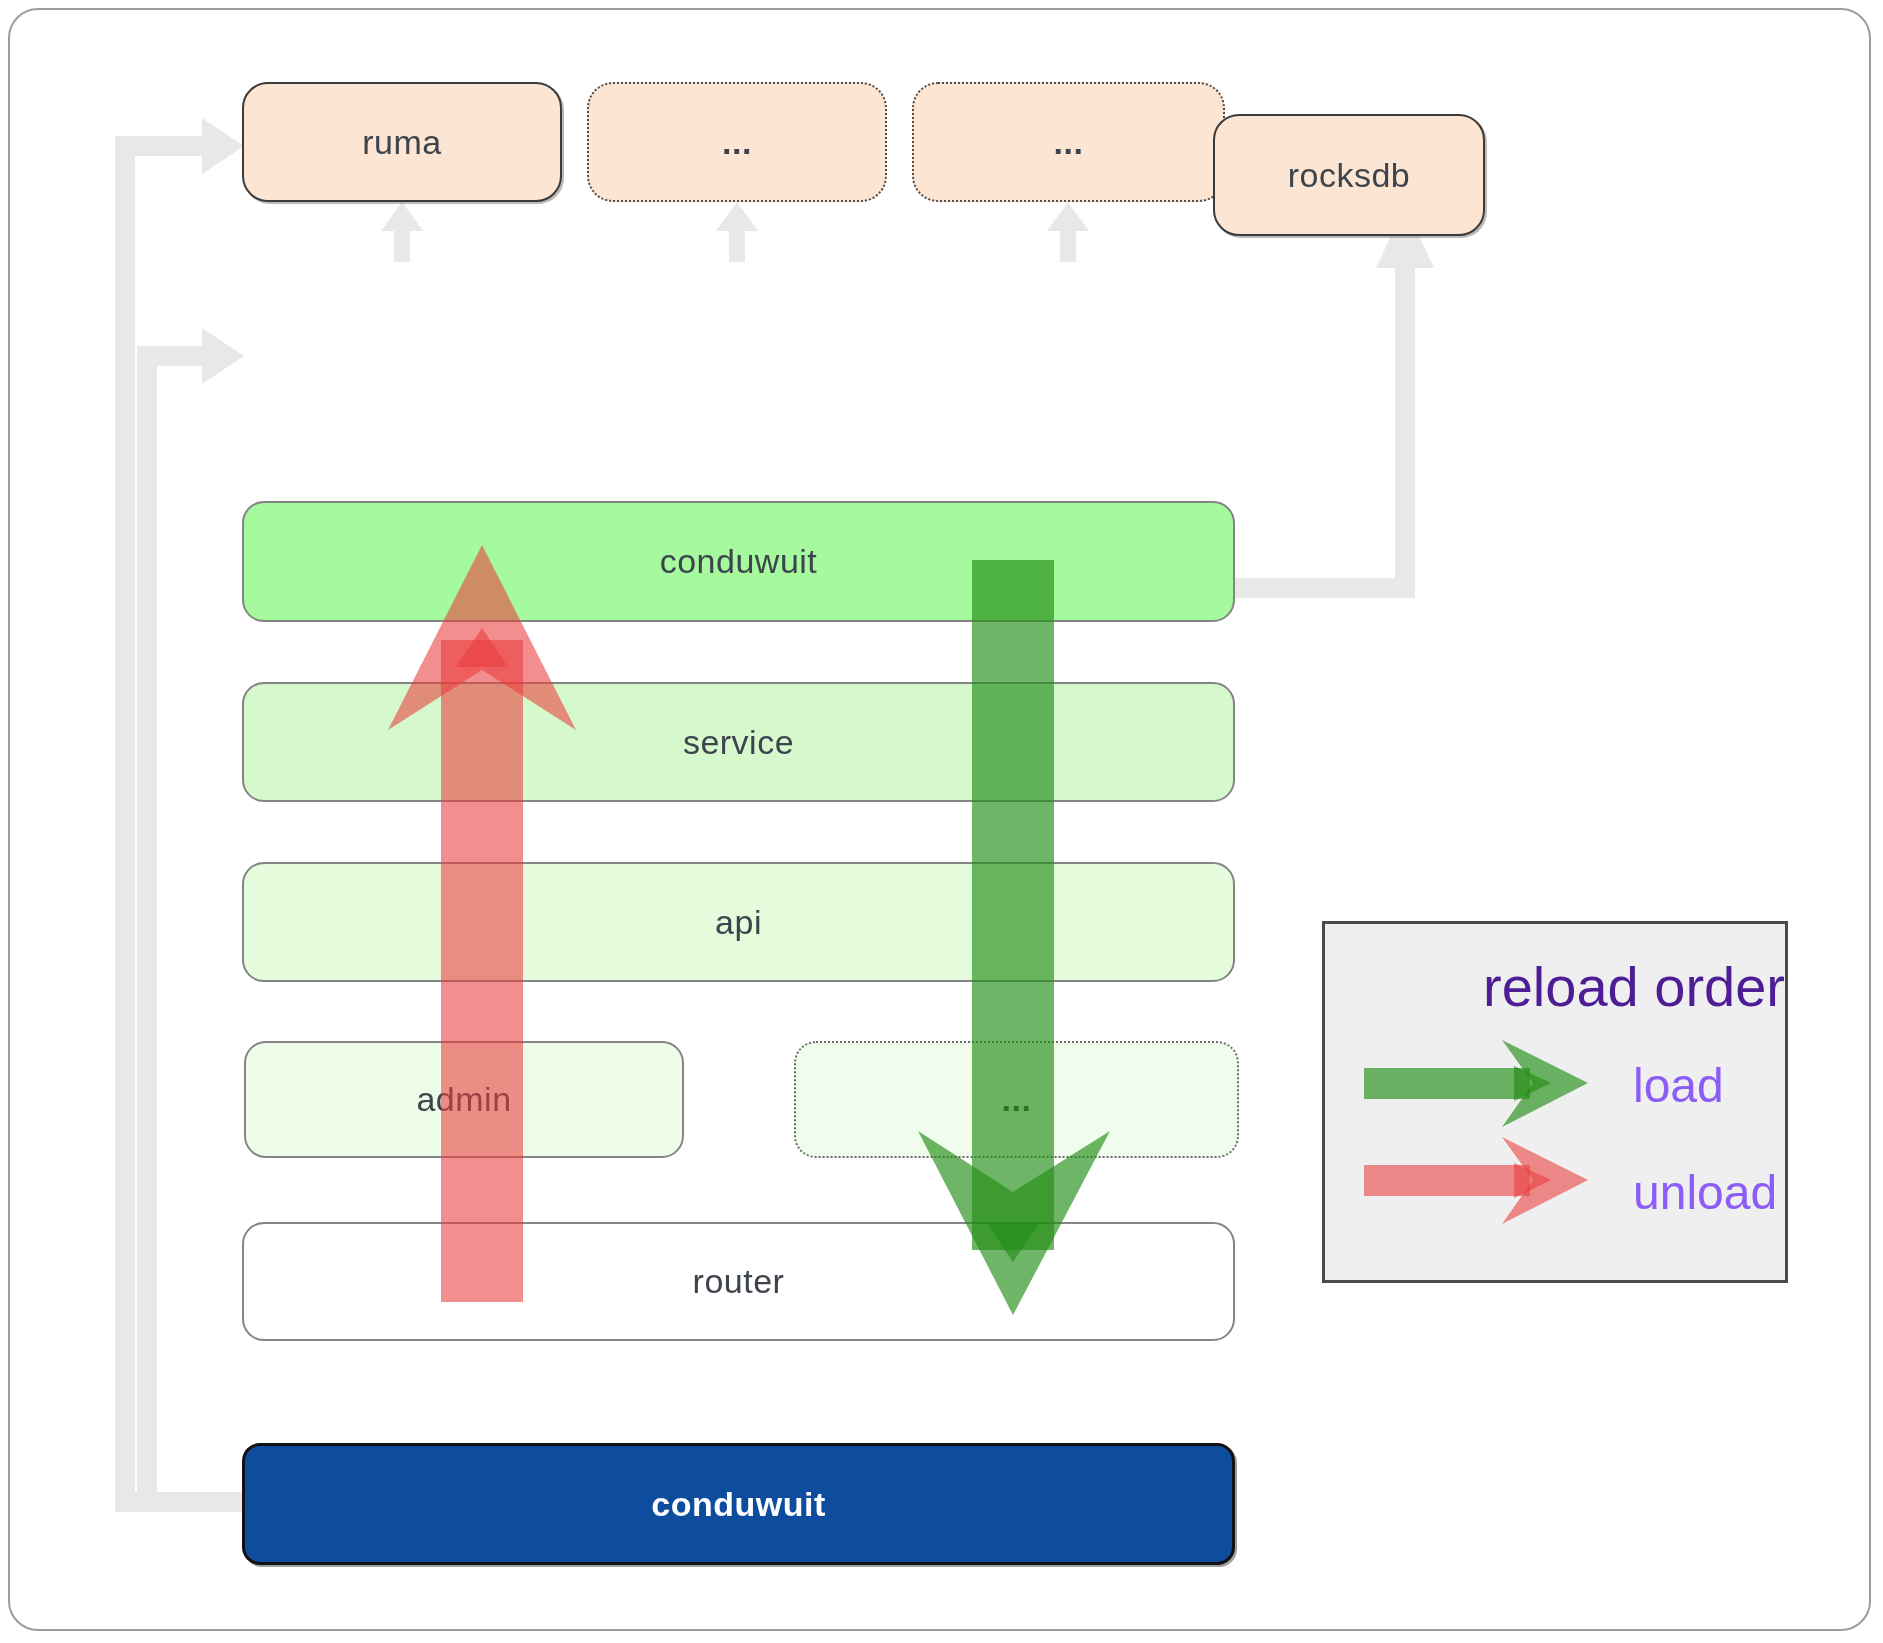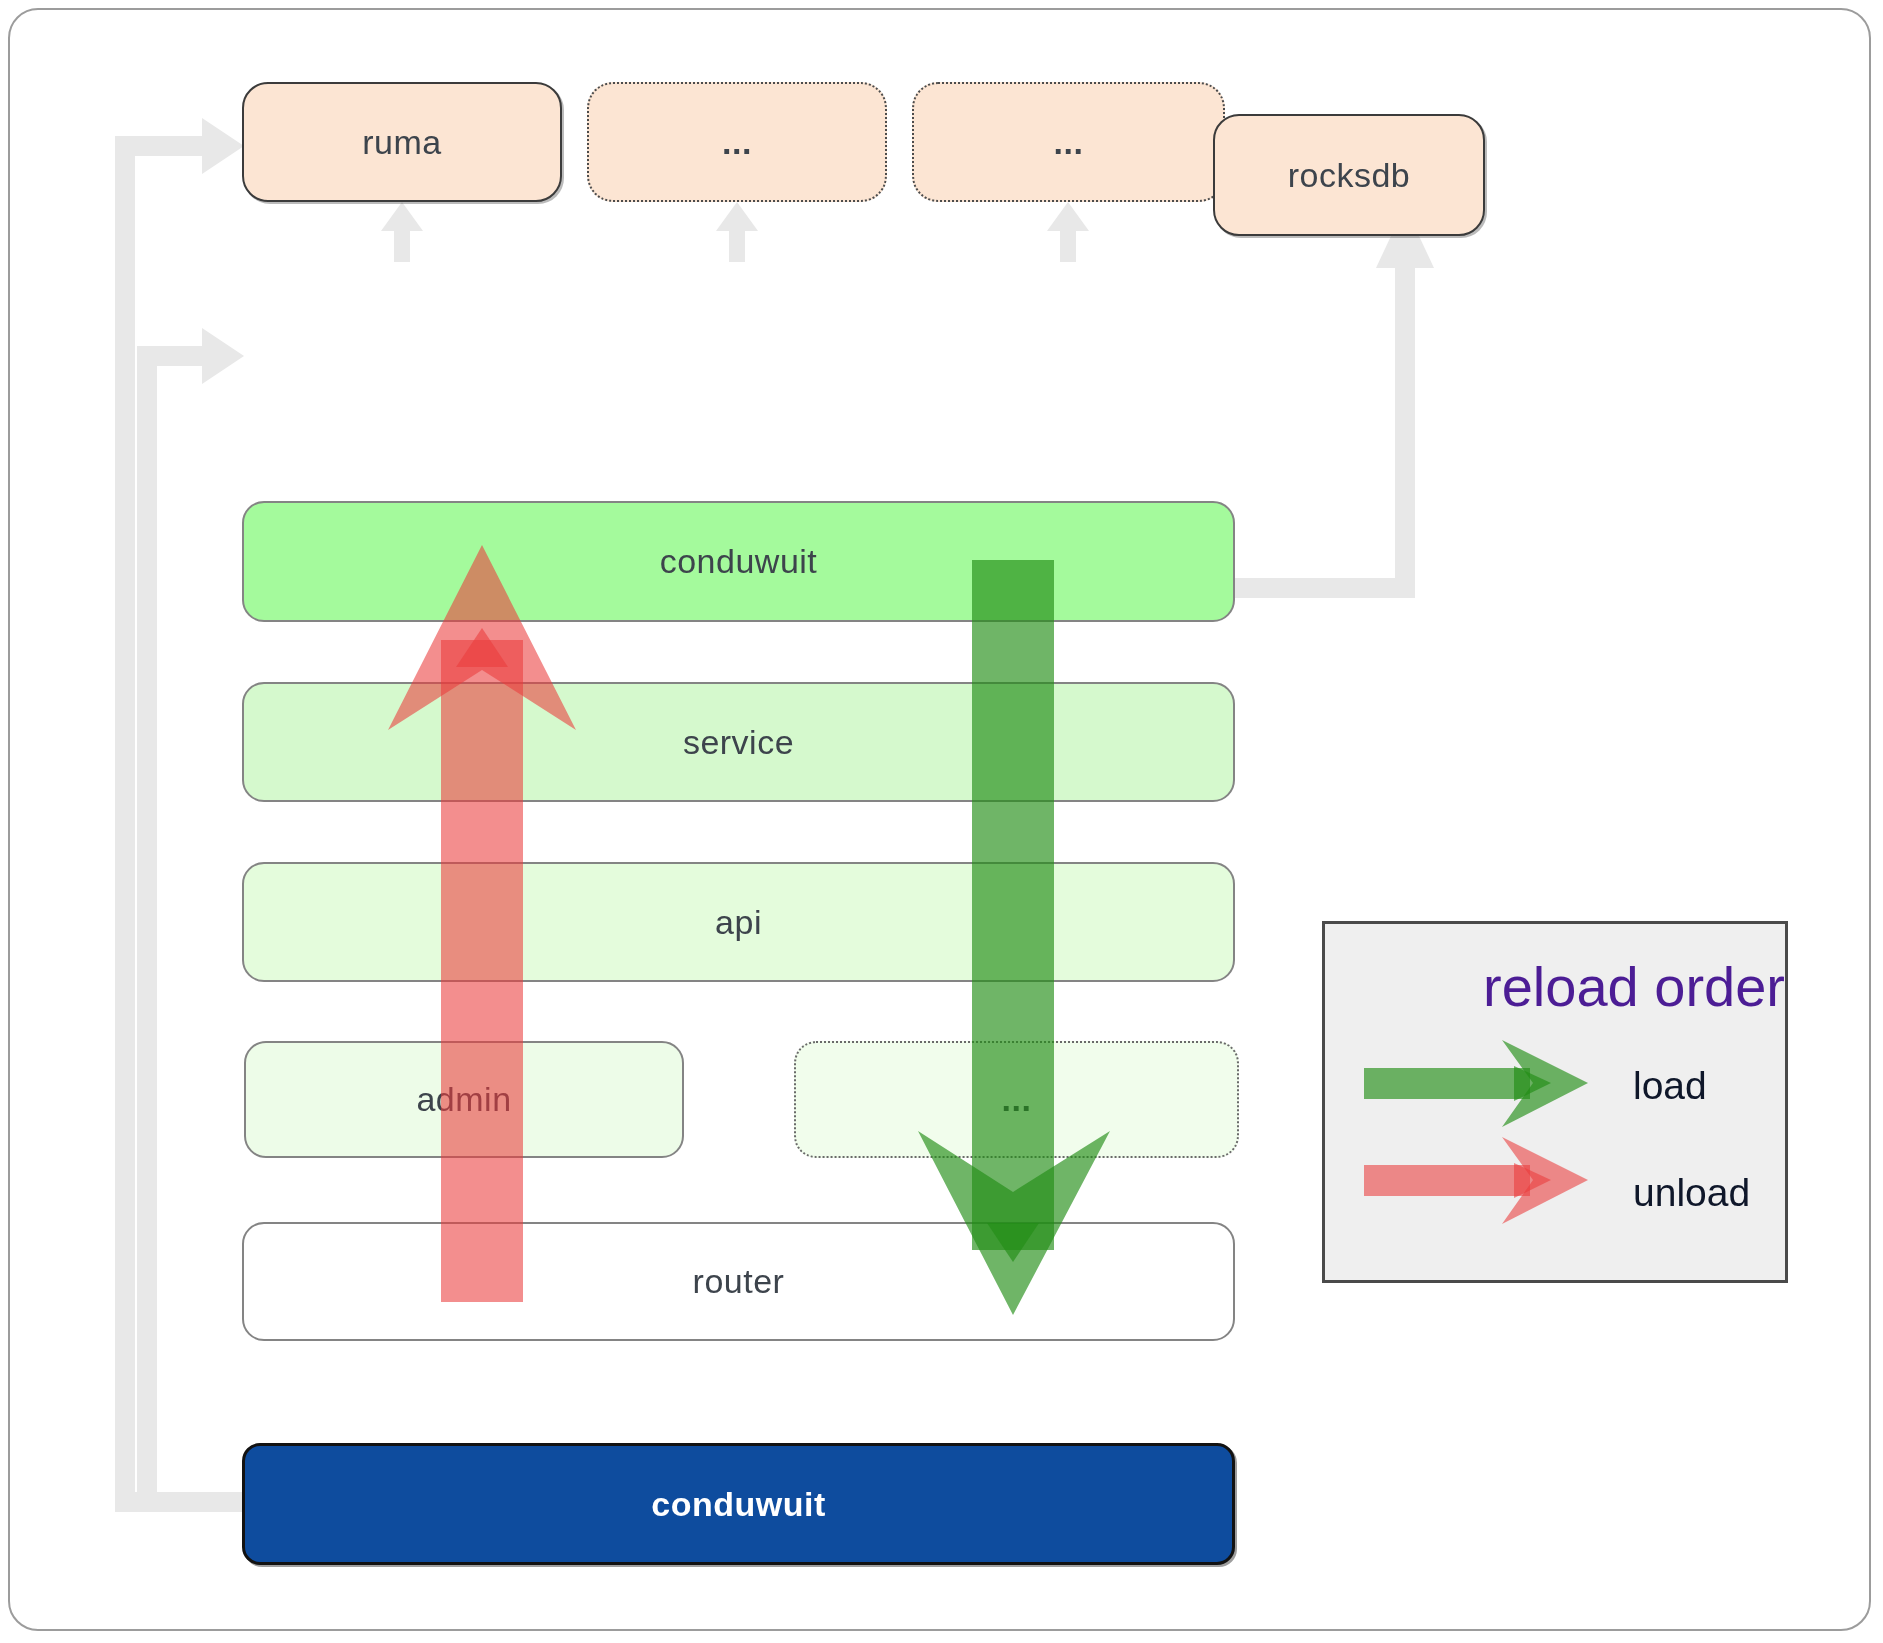--- a/index.html
+++ b/index.html
@@ -23,21 +23,21 @@
   .g3{background:#e4fcdc;}
   .g4{background:#edfce8;}
   .g5{background:#f1fdec;}
   .white{background:#ffffff;}
   .navy{background:#0e4c9e;border:3px solid #121212;box-shadow:2px 2px 0 rgba(40,40,40,0.45);}
   .navy .lbl{color:#ffffff;font-weight:600;}
   .dots{font-weight:700;}
   .legend{position:absolute;left:1322px;top:921px;width:466px;height:362px;background:#efefef;
           border:3px solid #4a4a4a;box-sizing:border-box;z-index:2;}
   .legend-title{position:absolute;left:0;top:30px;width:100%;text-align:right;font-size:56px;color:#4c1d95;}
-  .legend-label{position:absolute;left:308px;height:44px;line-height:44px;font-size:39px;color:#0f172a;}
+  .legend-label{position:absolute;left:308px;height:44px;line-height:44px;font-size:48px;color:#8b5cf6;}
   .legend-label.load{top:140px;}
   .legend-label.unload{top:247px;}
 </style>
 </head>
 <body>
 
 <div class="canvas">
 
   <div class="frame"></div>
 

